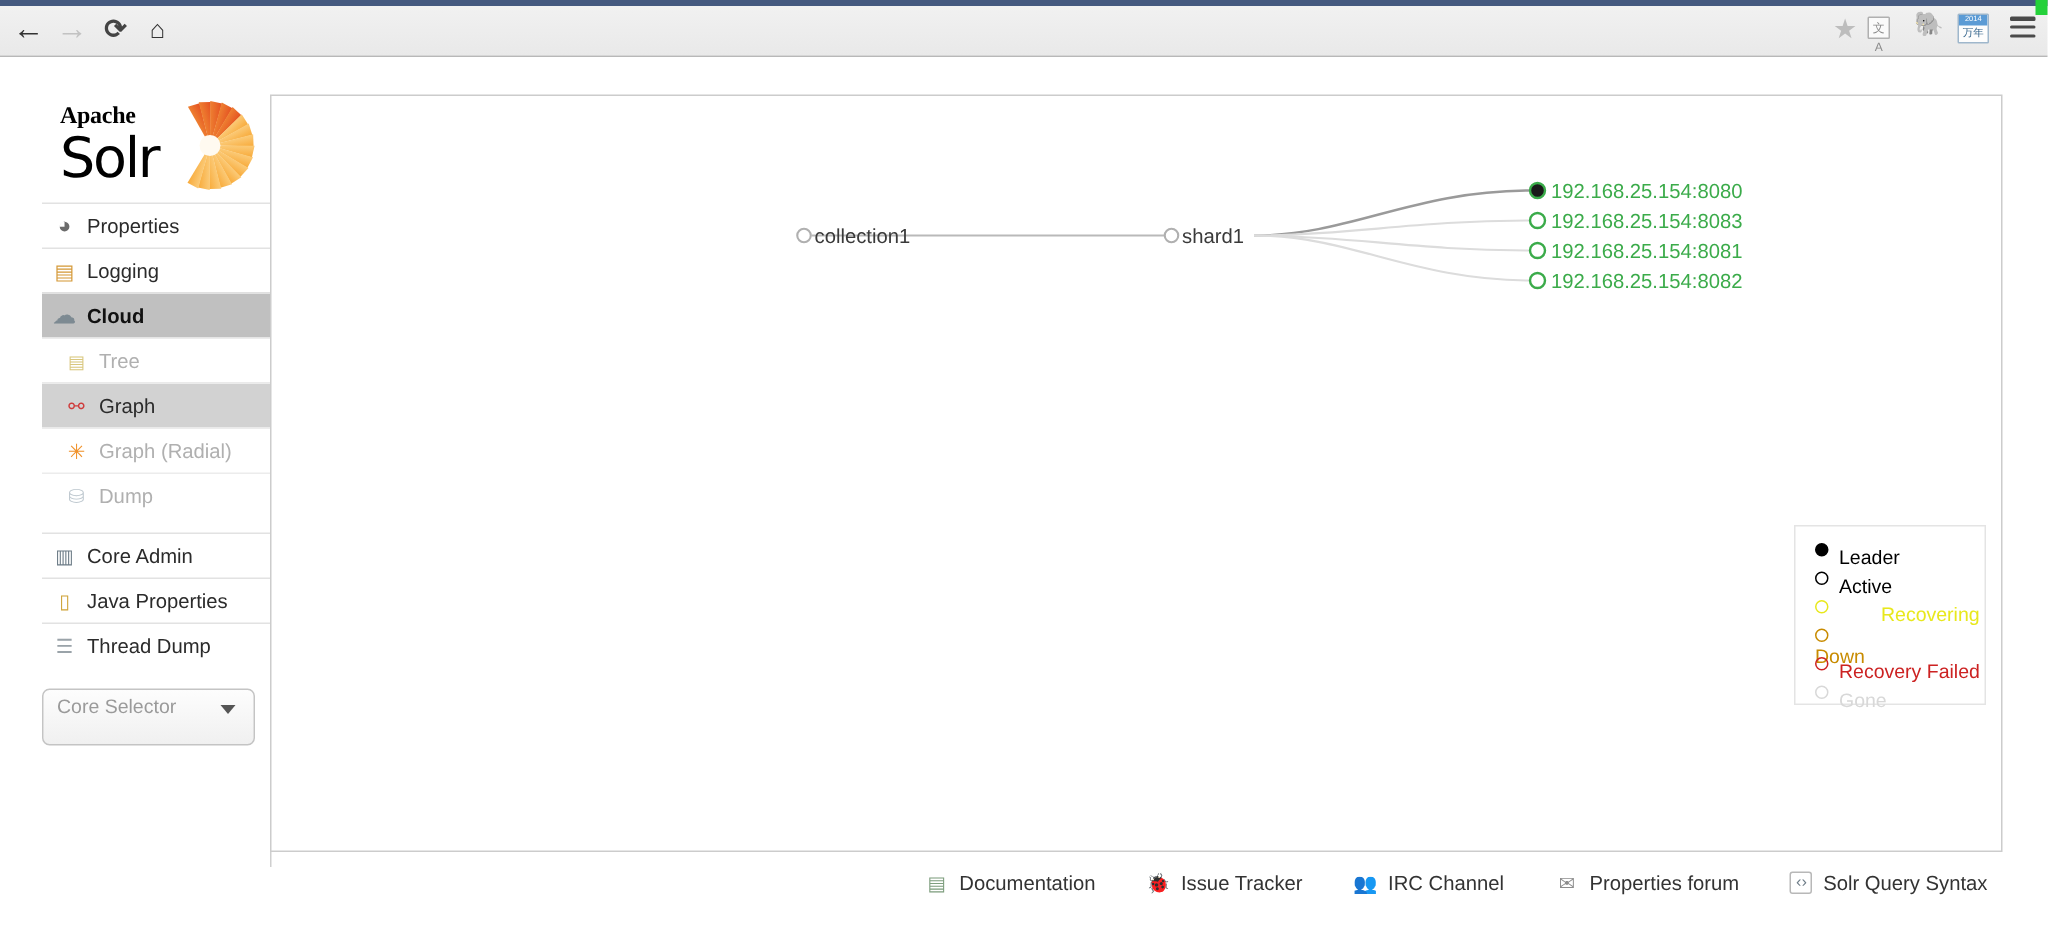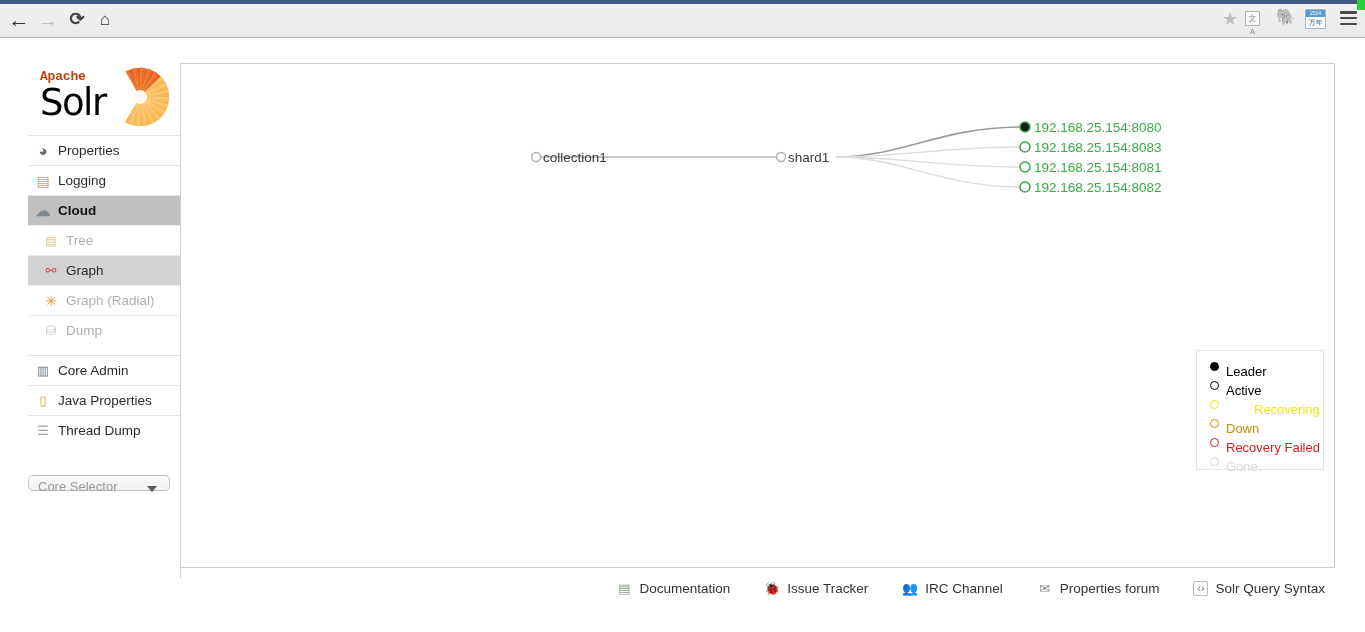--- a/index.html
+++ b/index.html
@@ -99,22 +99,22 @@
   #sidebar {
     position: absolute; left: 28px; top: 25px; width: 152px;
   }
   #solr-logo {
     position: relative; height: 72px; width: 152px;
   }
   #solr-logo .logo-text {
     position: absolute; left: 12px; top: 6px;
   }
   #solr-logo .apache-word {
-    font-family: Liberation Mono, monospace;
-    font-size: 13px; font-weight: bold; color: #c2410c; letter-spacing: -0.2px;
+    font-family: Liberation Serif, serif;
+    font-size: 16px; font-weight: bold; color: #000000; letter-spacing: -0.2px;
   }
   #solr-logo .solr-word {
     font-family: "DejaVu Sans", sans-serif;
     font-size: 37px; font-weight: normal; color: #000000;
     letter-spacing: -1.5px; line-height: 36px; margin-top: 1px;
   }
   #solr-logo .sunburst {
     position: absolute; left: 78px; top: 0px; width: 68px; height: 68px;
   }
 
@@ -137,21 +137,21 @@
   .subnav .nav-item {
     padding-left: 38px; font-size: 13.5px; height: 30px; line-height: 30px;
     border-top: 1px solid #ececec;
   }
   .subnav .nav-item .nav-ico { left: 14px; }
   .subnav .nav-item.is-sub-active { background: #d2d2d2; color: #2b2b2b; font-weight: normal; }
   .subnav .nav-item.is-disabled { color: #b0b0b0; }
   .nav-gap { height: 10px; }
 
   #core-selector {
-    margin-top: 30px; width: 142px; height: 16px;
+    margin-top: 14px; width: 142px; height: 38px;
     border: 1px solid #c4c4c4; border-radius: 5px;
     background: linear-gradient(#fdfdfd, #f0f0f0);
     position: relative; font-size: 13px; color: #9a9a9a;
     line-height: 22px; padding-left: 9px;
   }
   #core-selector .caret {
     position: absolute; right: 12px; top: 10px;
     border-left: 5px solid transparent; border-right: 5px solid transparent;
     border-top: 6px solid #555;
   }
@@ -384,21 +384,21 @@
         <span class="legend-label">Leader</span>
       </div>
       <div class="legend-row" style="color:#000000;">
         <span class="legend-dot"></span>
         <span class="legend-label">Active</span>
       </div>
       <div class="legend-row" style="color:#e8e81c;gap:28px;">
         <span class="legend-dot"></span>
         <span class="legend-label">Recovering</span>
       </div>
-      <div class="legend-row" style="color:#c88b00;">
+      <div class="legend-row" style="color:#c88b00;flex-direction:column;">
         <span class="legend-dot"></span>
         <span class="legend-label">Down</span>
       </div>
       <div class="legend-row" style="color:#cc2222;">
         <span class="legend-dot"></span>
         <span class="legend-label">Recovery Failed</span>
       </div>
       <div class="legend-row" style="color:#d8d8d8;">
         <span class="legend-dot"></span>
         <span class="legend-label">Gone</span>

